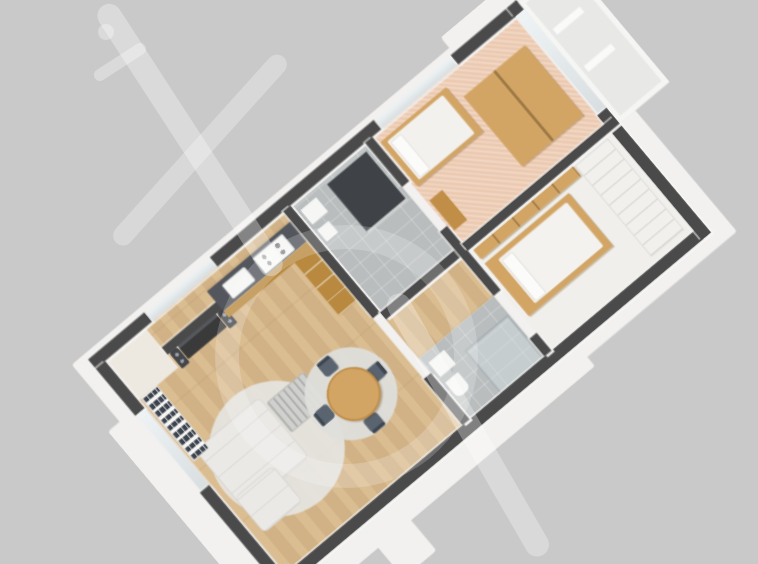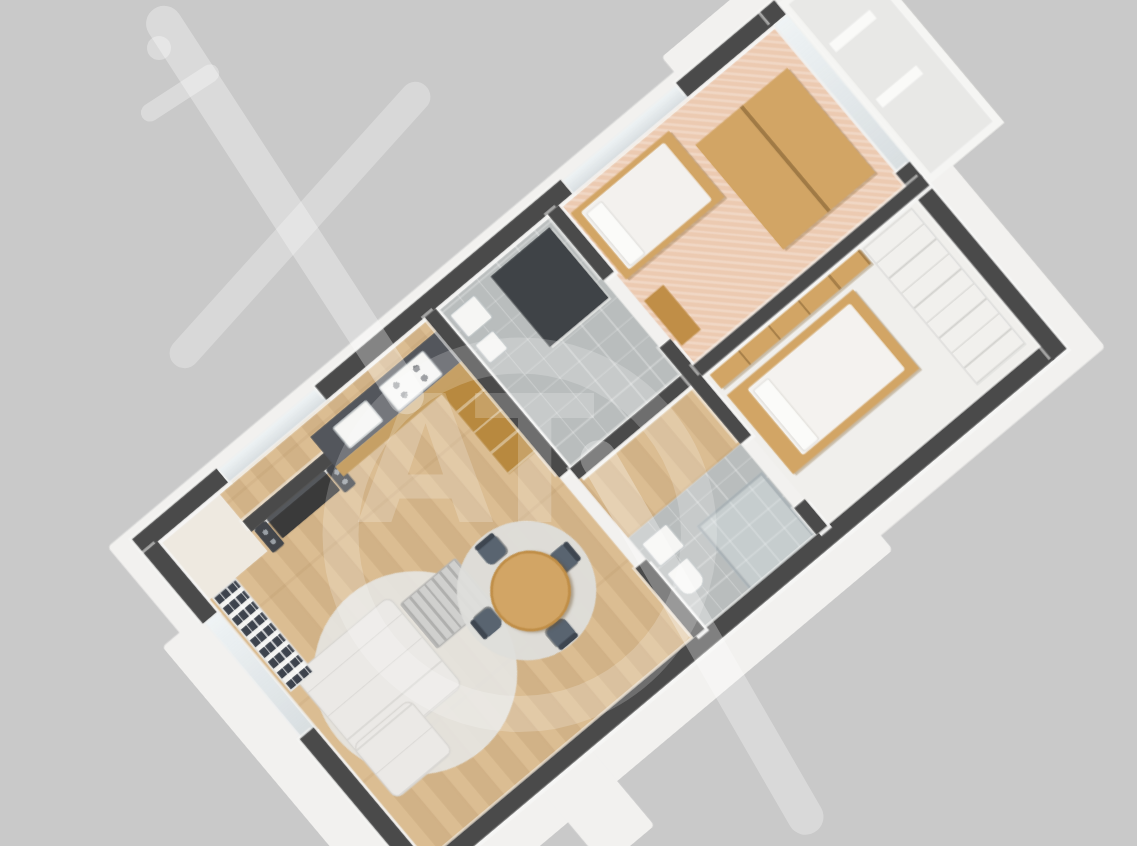--- a/index.html
+++ b/index.html
@@ -143,21 +143,20 @@
     <div class="wall" style="left:250px;top:235px;width:10px;height:65px;"></div>
     <div class="wall" style="left:260px;top:150px;width:105px;height:10px;"></div>
     <div class="wall" style="left:365px;top:0;width:10px;height:62px;"></div>
     <div class="wall" style="left:365px;top:125px;width:10px;height:90px;"></div>
     <div class="wall" style="left:365px;top:275px;width:10px;height:25px;"></div>
     <div class="wall" style="left:375px;top:150px;width:213px;height:10px;"></div>
   </div>
 
   <div id="wm">
     <div style="left:215px;top:225px;width:215px;height:215px;border:24px solid rgba(255,255,255,.20);border-radius:50%;"></div>
-    <div style="left:238px;top:238px;font-size:118px;font-weight:bold;color:rgba(255,255,255,.20);letter-spacing:-4px;">AT</div>
     <div class="wmfill" style="left:30px;top:128px;width:320px;height:24px;border-radius:12px;transform:rotate(57deg);"></div>
     <div class="wmfill" style="left:90px;top:56px;width:60px;height:12px;border-radius:6px;transform:rotate(-33deg);"></div>
     <div class="wmfill" style="left:98px;top:24px;width:16px;height:16px;border-radius:50%;"></div>
     <div style="left:75px;top:140px;width:250px;height:20px;border-radius:10px;transform:rotate(-48deg);background:rgba(255,255,255,.28);"></div>
     <div style="left:318px;top:413px;width:300px;height:24px;border-radius:12px;transform:rotate(60deg);background:rgba(255,255,255,.30);"></div>
   </div>
 
 </div>
 
 </body></html>

